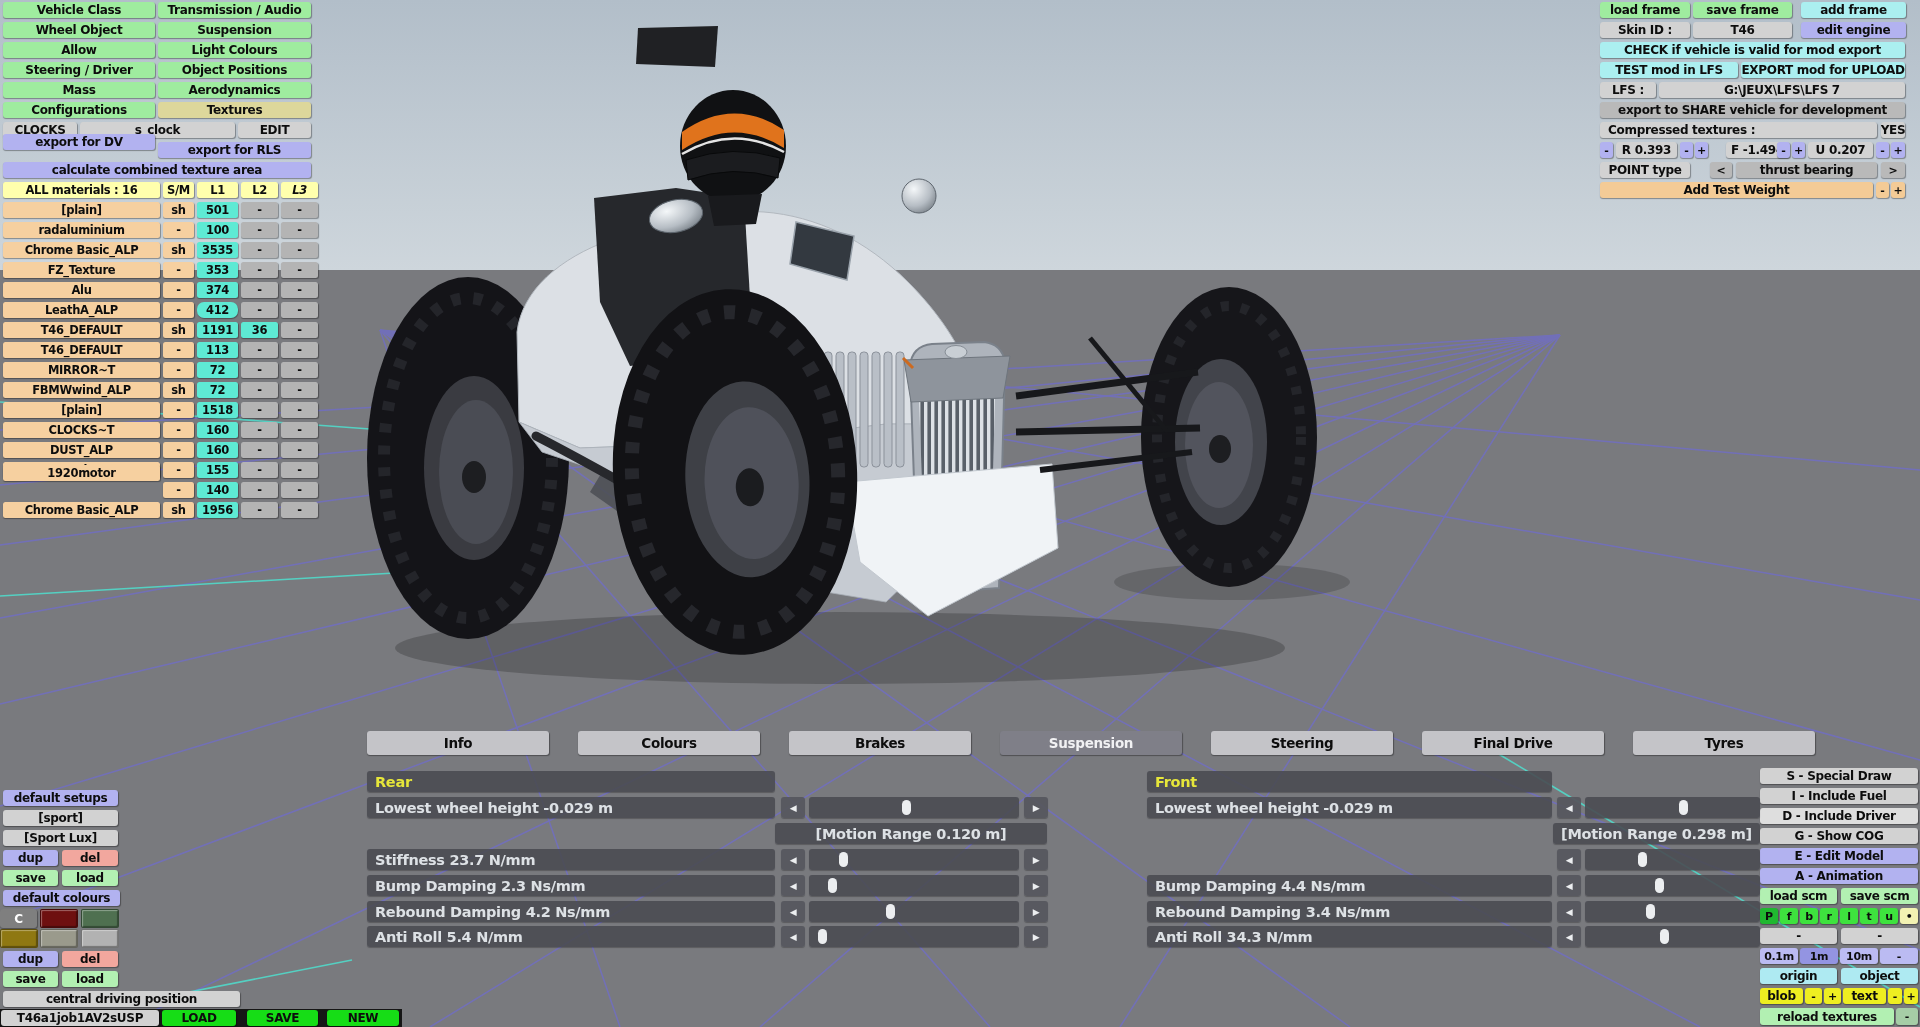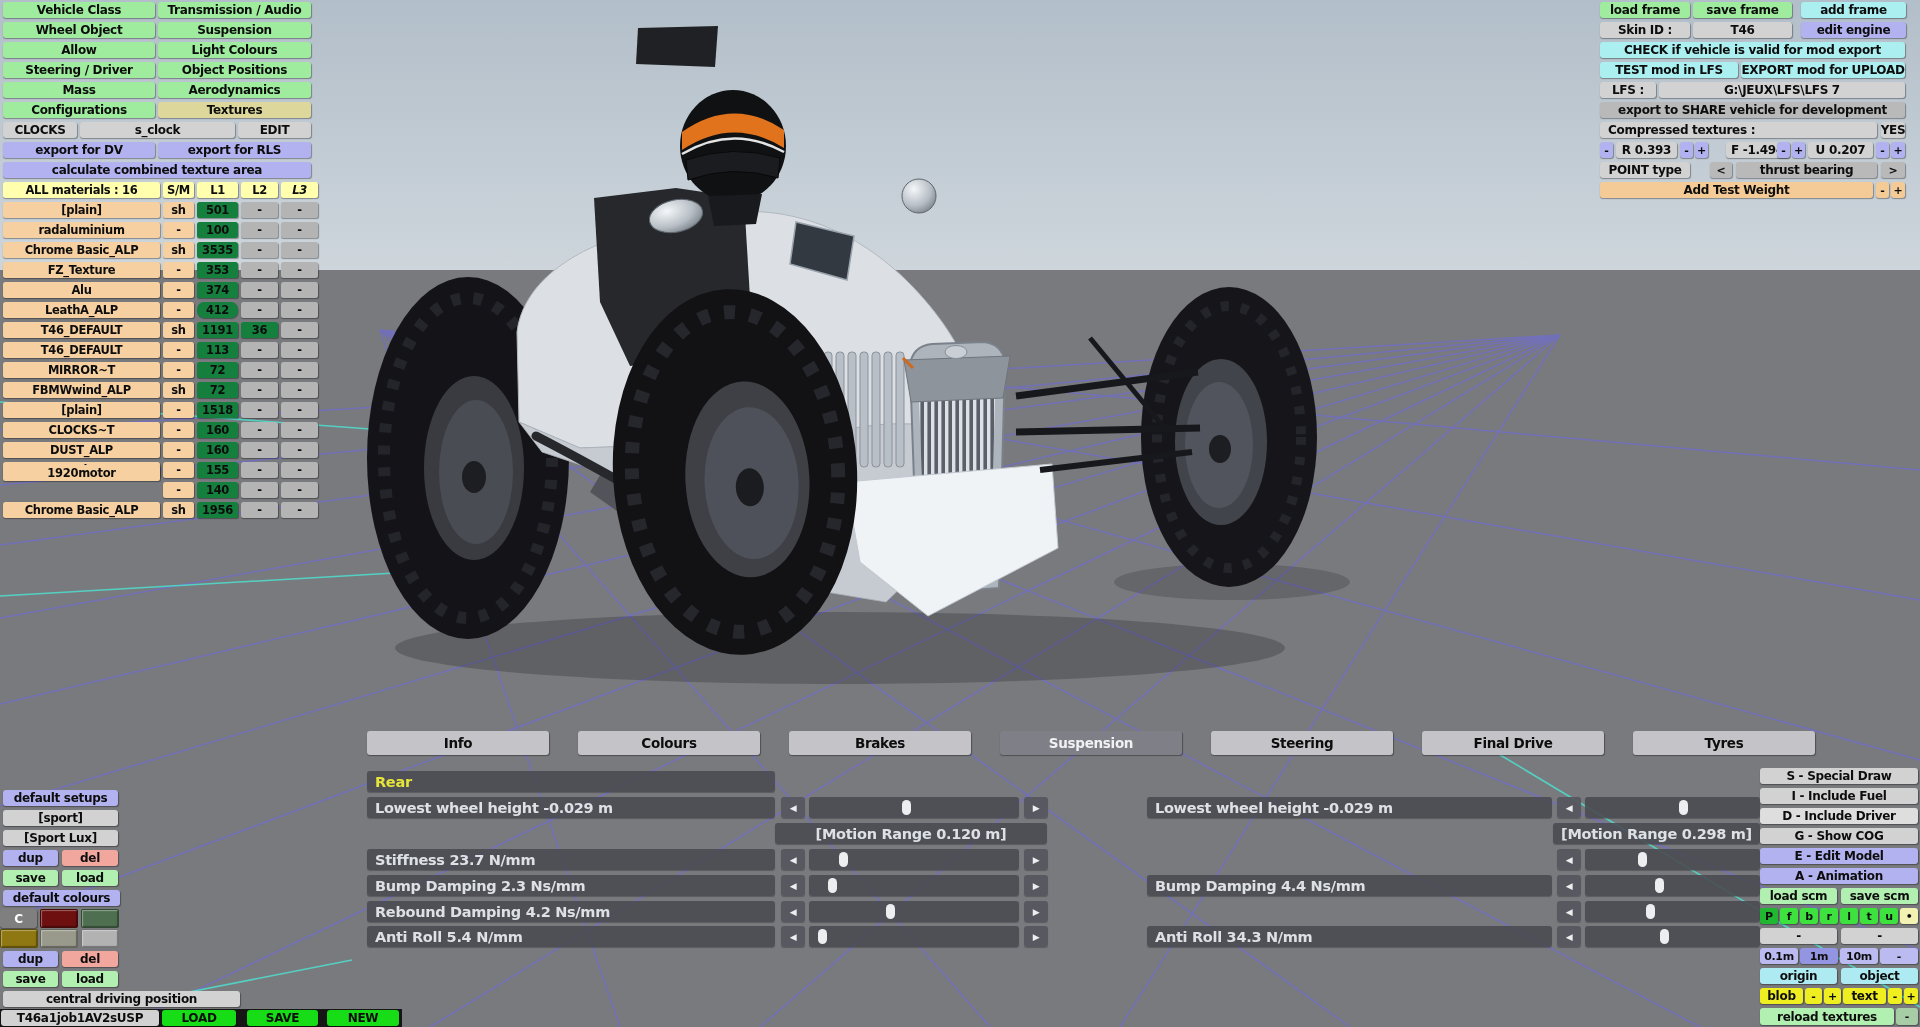--- a/index.html
+++ b/index.html
@@ -19,21 +19,21 @@
   .gray2 { background:#b9b9b9; }
   .graylight { background:#dedede; }
   .lav   { background:#b2b2f0; }
   .lav2  { background:#bbbbf2; }
   .lavsel{ background:#9394e2; }
   .cyan  { background:#abeff0; }
   .cyan2 { background:#aeeaf2; }
   .peach { background:#f4cb96; }
   .peachc{ background:#f6d0a0; }
   .yhdr  { background:#ffffad; }
-  .vcell { background:#15803d; }
+  .vcell { background:#5eead4; }
   .dcell { background:#b4b4b4; }
   .salmon{ background:#f2a79e; }
   .lgreen{ background:#b2f0b2; }
   .bgreen{ background:#16dd16; }
   .kgreen{ background:#3ee23e; }
   .pgreen{ background:#20b830; }
   .dotbtn{ background:#f2f2b2; }
   .yellow{ background:#eeee21; }
   .rminus{ background:#a6cda6; }
   .cbtn  { background:#7f7f7f; color:#ffffff; }
@@ -214,20 +214,21 @@
   <div class="btn lav sm" style="left:1891px;top:142px;width:14px;height:16px">+</div>
   <div class="btn gray" style="left:1600px;top:162px;width:90px;height:16px">POINT type</div>
   <div class="btn gray2 sm" style="left:1710px;top:162px;width:22px;height:16px">&lt;</div>
   <div class="btn gray2" style="left:1736px;top:162px;width:141px;height:16px">thrust bearing</div>
   <div class="btn gray2 sm" style="left:1881px;top:162px;width:24px;height:16px">&gt;</div>
   <div class="btn peach" style="left:1600px;top:182px;width:273px;height:16px">Add Test Weight</div>
   <div class="btn peach sm" style="left:1876px;top:182px;width:13px;height:16px">-</div>
   <div class="btn peach sm" style="left:1891px;top:182px;width:14px;height:16px">+</div>
 
   <div class="btn dbar-l ytitle" style="left:367px;top:771px;width:408px;height:21px">Rear</div>
+  <div class="btn dbar-l ytitle" style="left:1147px;top:771px;width:405px;height:21px">Front</div>
   <div class="btn dbar-m" style="left:775px;top:823px;width:272px;height:21px">[Motion Range 0.120 m]</div>
   <div class="btn dbar-m" style="left:1553px;top:823px;width:207px;height:21px">[Motion Range 0.298 m]</div>
 
   <div class="btn lav" style="left:3px;top:790px;width:115px;height:16px">default setups</div>
   <div class="btn gray" style="left:3px;top:810px;width:115px;height:16px">[sport]</div>
   <div class="btn gray" style="left:3px;top:830px;width:115px;height:16px">[Sport Lux]</div>
   <div class="btn lav" style="left:3px;top:850px;width:55px;height:16px">dup</div>
   <div class="btn salmon" style="left:62px;top:850px;width:56px;height:16px">del</div>
   <div class="btn lgreen" style="left:3px;top:870px;width:55px;height:16px">save</div>
   <div class="btn lgreen" style="left:62px;top:870px;width:56px;height:16px">load</div>
@@ -273,21 +274,21 @@
     <div class="btn green" style="left: 3px; top: 102px; width: 152px; height: 16px;">Configurations</div>
     <div class="btn green" style="left: 158px; top: 2px; width: 153px; height: 16px;">Transmission / Audio</div>
     <div class="btn green" style="left: 158px; top: 22px; width: 153px; height: 16px;">Suspension</div>
     <div class="btn green" style="left: 158px; top: 42px; width: 153px; height: 16px;">Light Colours</div>
     <div class="btn green" style="left: 158px; top: 62px; width: 153px; height: 16px;">Object Positions</div>
     <div class="btn green" style="left: 158px; top: 82px; width: 153px; height: 16px;">Aerodynamics</div>
     <div class="btn tan" style="left: 158px; top: 102px; width: 153px; height: 16px;">Textures</div>
     <div class="btn gray" style="left: 3px; top: 122px; width: 74px; height: 16px;">CLOCKS</div>
     <div class="btn gray" style="left: 80px; top: 122px; width: 155px; height: 16px;">s_clock</div>
     <div class="btn gray" style="left: 238px; top: 122px; width: 73px; height: 16px;">EDIT</div>
-    <div class="btn lav" style="left: 3px; top: 142px; width: 152px; height: 16px;">export for DV</div>
+    <div class="btn lav" style="left: 3px; top: 134px; width: 152px; height: 16px;">export for DV</div>
     <div class="btn lav" style="left: 158px; top: 142px; width: 153px; height: 16px;">export for RLS</div>
     <div class="btn lav" style="left: 3px; top: 162px; width: 308px; height: 16px;">calculate combined texture area</div>
     <div class="btn yhdr cell" style="left: 3px; top: 182px; width: 157px; height: 16px;">ALL materials : 16</div>
     <div class="btn yhdr cell" style="left: 163px; top: 182px; width: 31px; height: 16px;">S/M</div>
     <div class="btn yhdr cell" style="left: 197px; top: 182px; width: 41px; height: 16px;">L1</div>
     <div class="btn yhdr cell" style="left: 241px; top: 182px; width: 37px; height: 16px;">L2</div>
     <div class="btn yhdr cell" style="left: 281px; top: 182px; width: 37px; height: 16px; font-style: italic;">L3</div>
     <div class="btn peachc cell" style="left: 3px; top: 202px; width: 157px; height: 16px;">[plain]</div>
     <div class="btn peachc cell" style="left: 163px; top: 202px; width: 31px; height: 16px;">sh</div>
     <div class="btn vcell cell" style="left: 197px; top: 202px; width: 41px; height: 16px;">501</div>
@@ -412,20 +413,21 @@
     </div>
     <div class="btn dbar-a" style="left: 1557px; top: 849px; width: 24px; height: 21px;">◀</div>
     <div class="btn dbar-t" style="left: 1585px; top: 849px; width: 175px; height: 21px;">
       <div class="sl-thumb" style="left: 52.6px;"></div>
     </div>
     <div class="btn dbar-l" style="left: 1147px; top: 875px; width: 405px; height: 21px;">Bump Damping 4.4 Ns/mm</div>
     <div class="btn dbar-a" style="left: 1557px; top: 875px; width: 24px; height: 21px;">◀</div>
     <div class="btn dbar-t" style="left: 1585px; top: 875px; width: 175px; height: 21px;">
       <div class="sl-thumb" style="left: 70.2px;"></div>
     </div>
+    <div class="btn dbar-l" style="left: 1147px; top: 901px; width: 405px; height: 21px;">Rebound Damping 3.4 Ns/mm</div>
     <div class="btn dbar-a" style="left: 1557px; top: 901px; width: 24px; height: 21px;">◀</div>
     <div class="btn dbar-t" style="left: 1585px; top: 901px; width: 175px; height: 21px;">
       <div class="sl-thumb" style="left: 60.6px;"></div>
     </div>
     <div class="btn dbar-l" style="left: 1147px; top: 926px; width: 405px; height: 21px;">Anti Roll 34.3 N/mm</div>
     <div class="btn dbar-a" style="left: 1557px; top: 926px; width: 24px; height: 21px;">◀</div>
     <div class="btn dbar-t" style="left: 1585px; top: 926px; width: 175px; height: 21px;">
       <div class="sl-thumb" style="left: 75px;"></div>
     </div>
     <div class="swatch" style="left: 40px; top: 909px; width: 38px; height: 19px; background: rgb(110, 16, 16);"></div>

